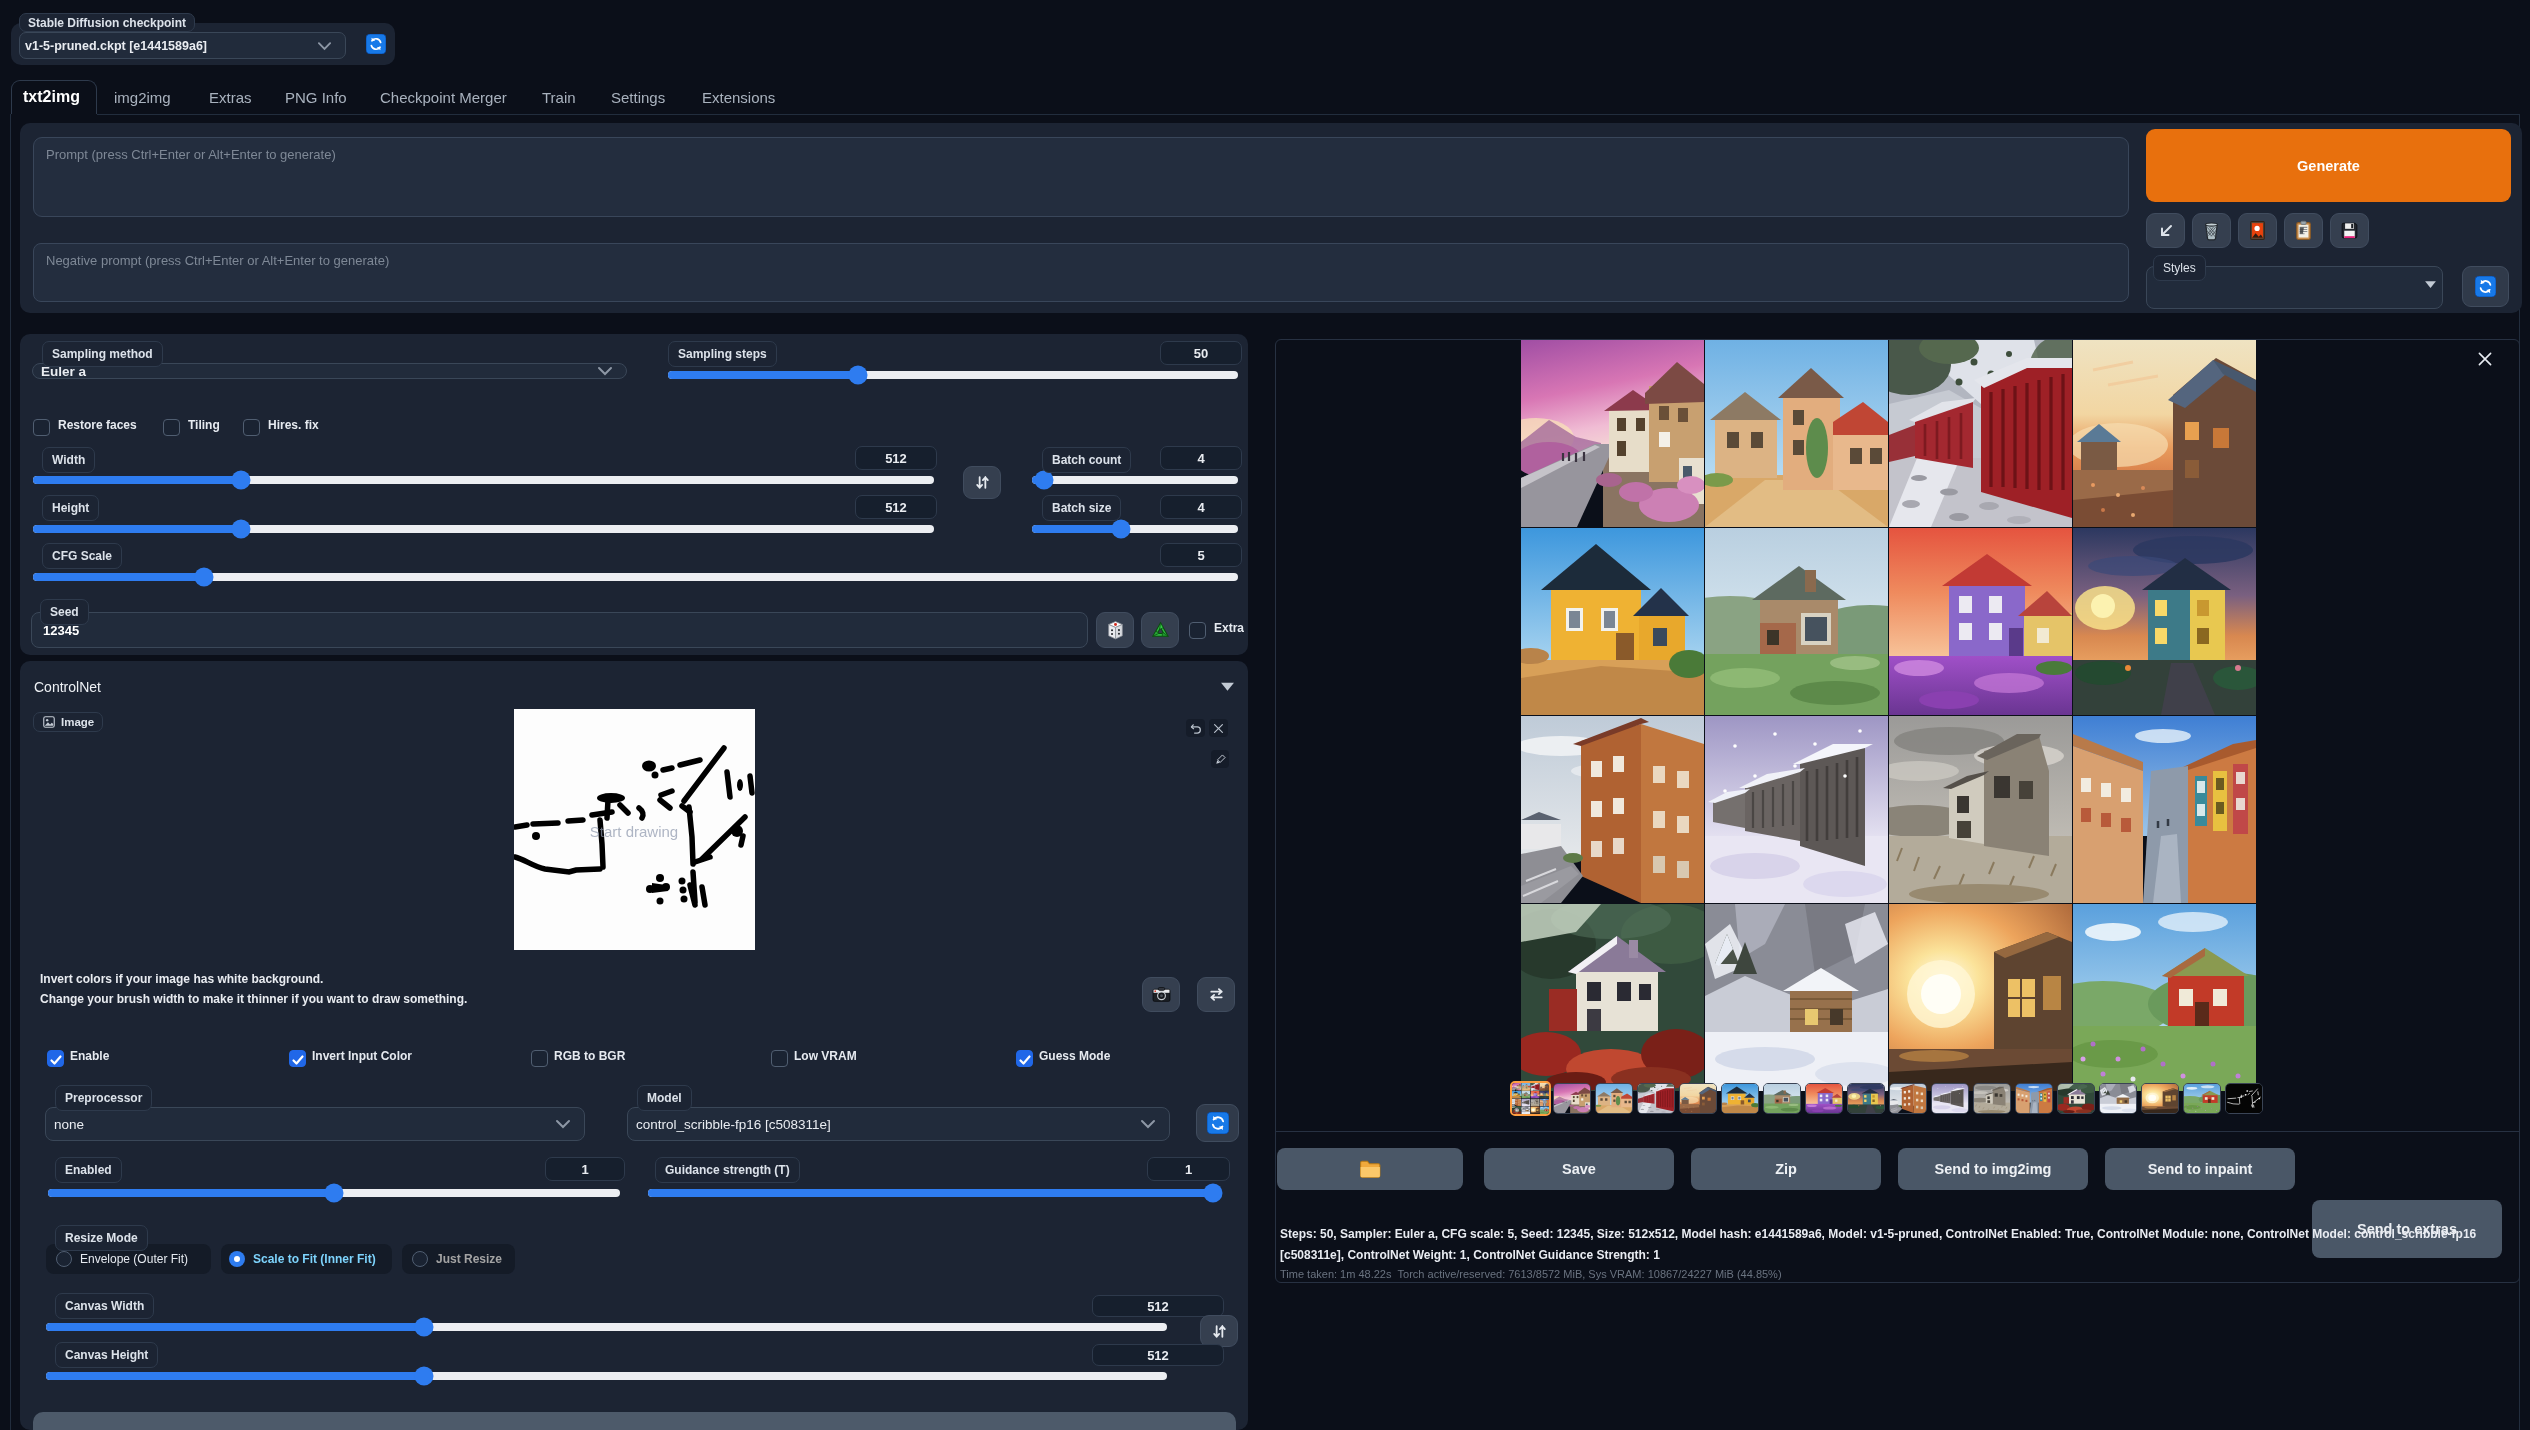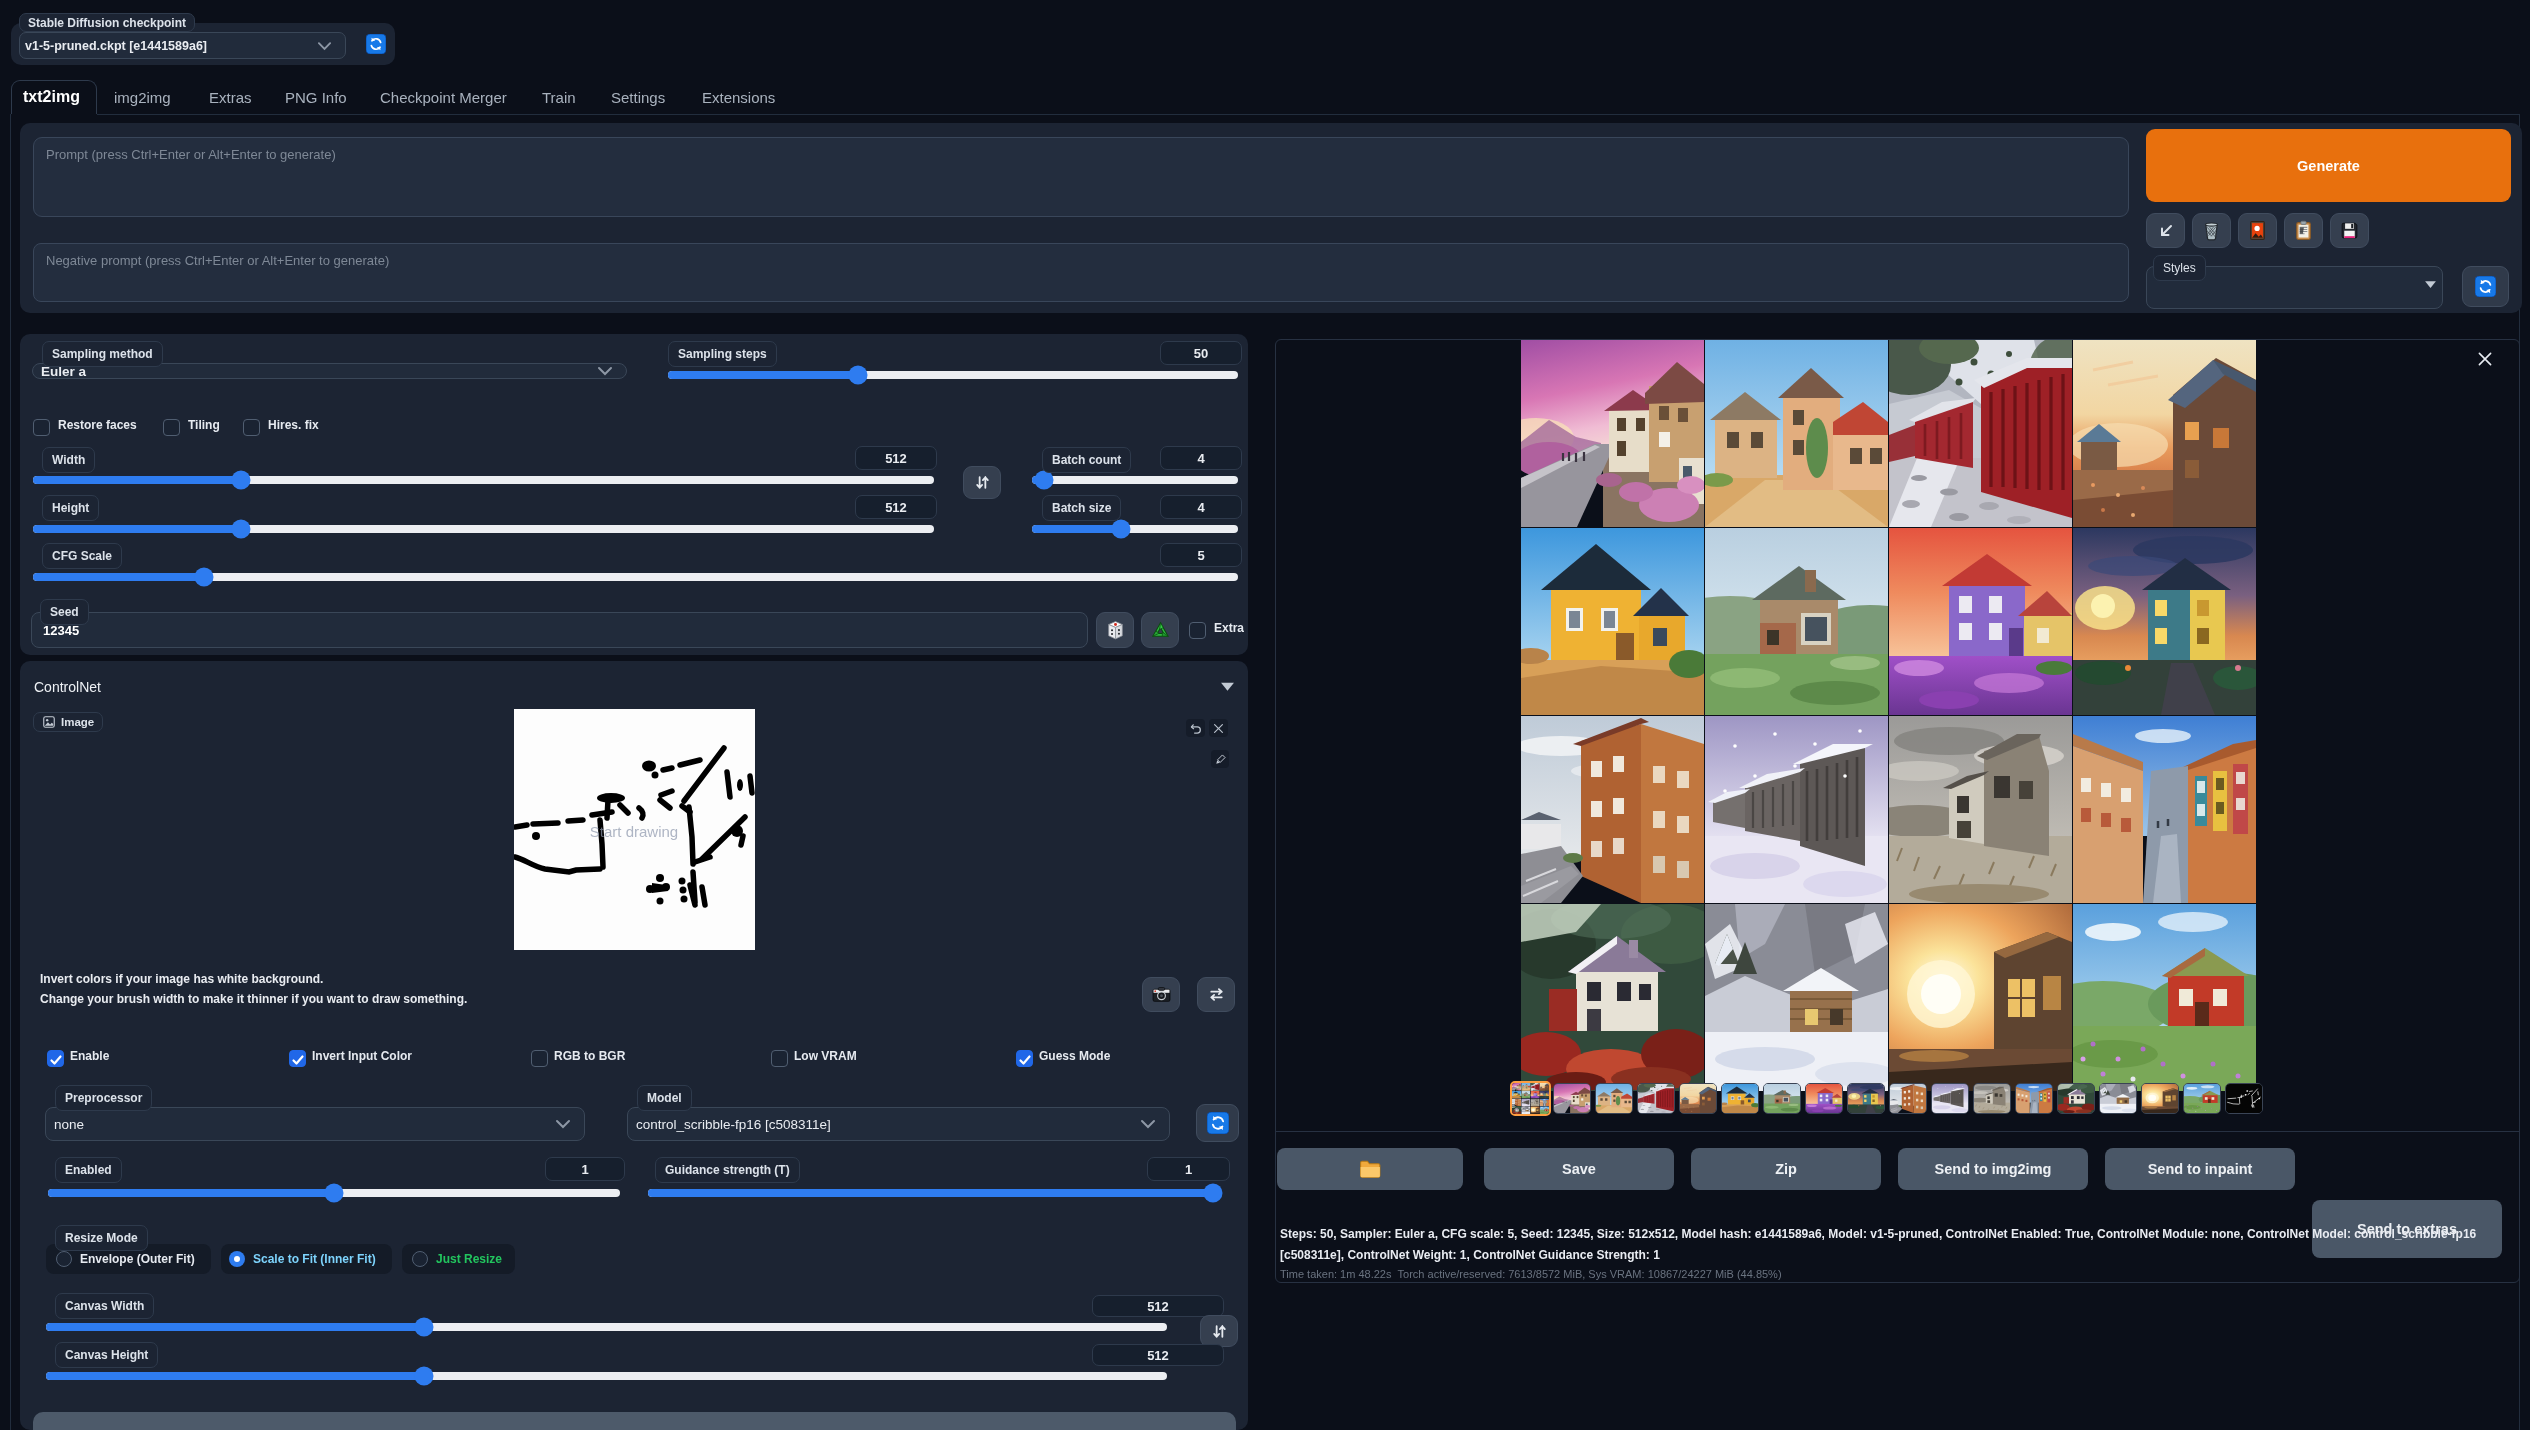--- a/index.html
+++ b/index.html
@@ -375,25 +375,25 @@
     <div class="fill" style="width:286px"></div>
     <div class="knob" style="left:286px"></div>
   </div>
 <div class="lbl" style="left:655px;top:1157px">Guidance strength (T)</div>
 <div class="num" style="left:1147px;top:1157px;width:83px;height:24px">1</div>
 <div class="track" style="left:648px;top:1189px;width:569px">
     <div class="fill" style="width:565px"></div>
     <div class="knob" style="left:565px"></div>
   </div>
 <div class="lbl" style="left:55px;top:1225px">Resize Mode</div>
-<div class="abs" style="left:46px;top:1244px;width:165px;height:30px;background:#141b27;border-radius:8px;display:flex;align-items:center;padding:0 10px;font-weight:700;font-size:12px;color:#e6eaf0;white-space:nowrap"><span style="width:16px;height:16px;border-radius:50%;background:#1a2332;border:1.5px solid #505e71;margin-right:8px;flex:none"></span>Envelope (Outer Fit)</div>
+<div class="abs" style="left:46px;top:1244px;width:165px;height:30px;background:#141b27;border-radius:8px;display:flex;align-items:center;padding:0 10px;font-weight:400;font-size:12px;color:#e6eaf0;white-space:nowrap"><span style="width:16px;height:16px;border-radius:50%;background:#1a2332;border:1.5px solid #505e71;margin-right:8px;flex:none"></span>Envelope (Outer Fit)</div>
 <div class="abs" style="left:221px;top:1244px;width:171px;height:30px;background:#141b27;border-radius:8px;display:flex;align-items:center;padding:0 8px;font-weight:700;font-size:12px;color:#7dd3fc;white-space:nowrap"><span style="width:16px;height:16px;border-radius:50%;background:#2e7cf0;margin-right:8px;flex:none;display:flex;align-items:center;justify-content:center">
       <span style="width:6px;height:6px;border-radius:50%;background:#fff"></span>
     </span>Scale to Fit (Inner Fit)</div>
-<div class="abs" style="left:402px;top:1244px;width:113px;height:30px;background:#141b27;border-radius:8px;display:flex;align-items:center;padding:0 10px;font-weight:700;font-size:12px;color:#22c55e;white-space:nowrap"><span style="width:16px;height:16px;border-radius:50%;background:#1a2332;border:1.5px solid #505e71;margin-right:8px;flex:none"></span>Just Resize</div>
+<div class="abs" style="left:402px;top:1244px;width:113px;height:30px;background:#141b27;border-radius:8px;display:flex;align-items:center;padding:0 10px;font-weight:700;font-size:12px;color:#a3a3a3;white-space:nowrap"><span style="width:16px;height:16px;border-radius:50%;background:#1a2332;border:1.5px solid #505e71;margin-right:8px;flex:none"></span>Just Resize</div>
 <div class="lbl" style="left:55px;top:1293px">Canvas Width</div>
 <div class="num" style="left:1092px;top:1295px;width:132px;height:22px">512</div>
 <div class="track" style="left:46px;top:1323px;width:1121px">
     <div class="fill" style="width:378px"></div>
     <div class="knob" style="left:378px"></div>
   </div>
 <div class="tool" style="left:1200px;top:1315px;width:38px;height:32px">
     <svg width="19" height="19" viewBox="0 0 20 20">
       <use href="#swapv"></use>
     </svg>

